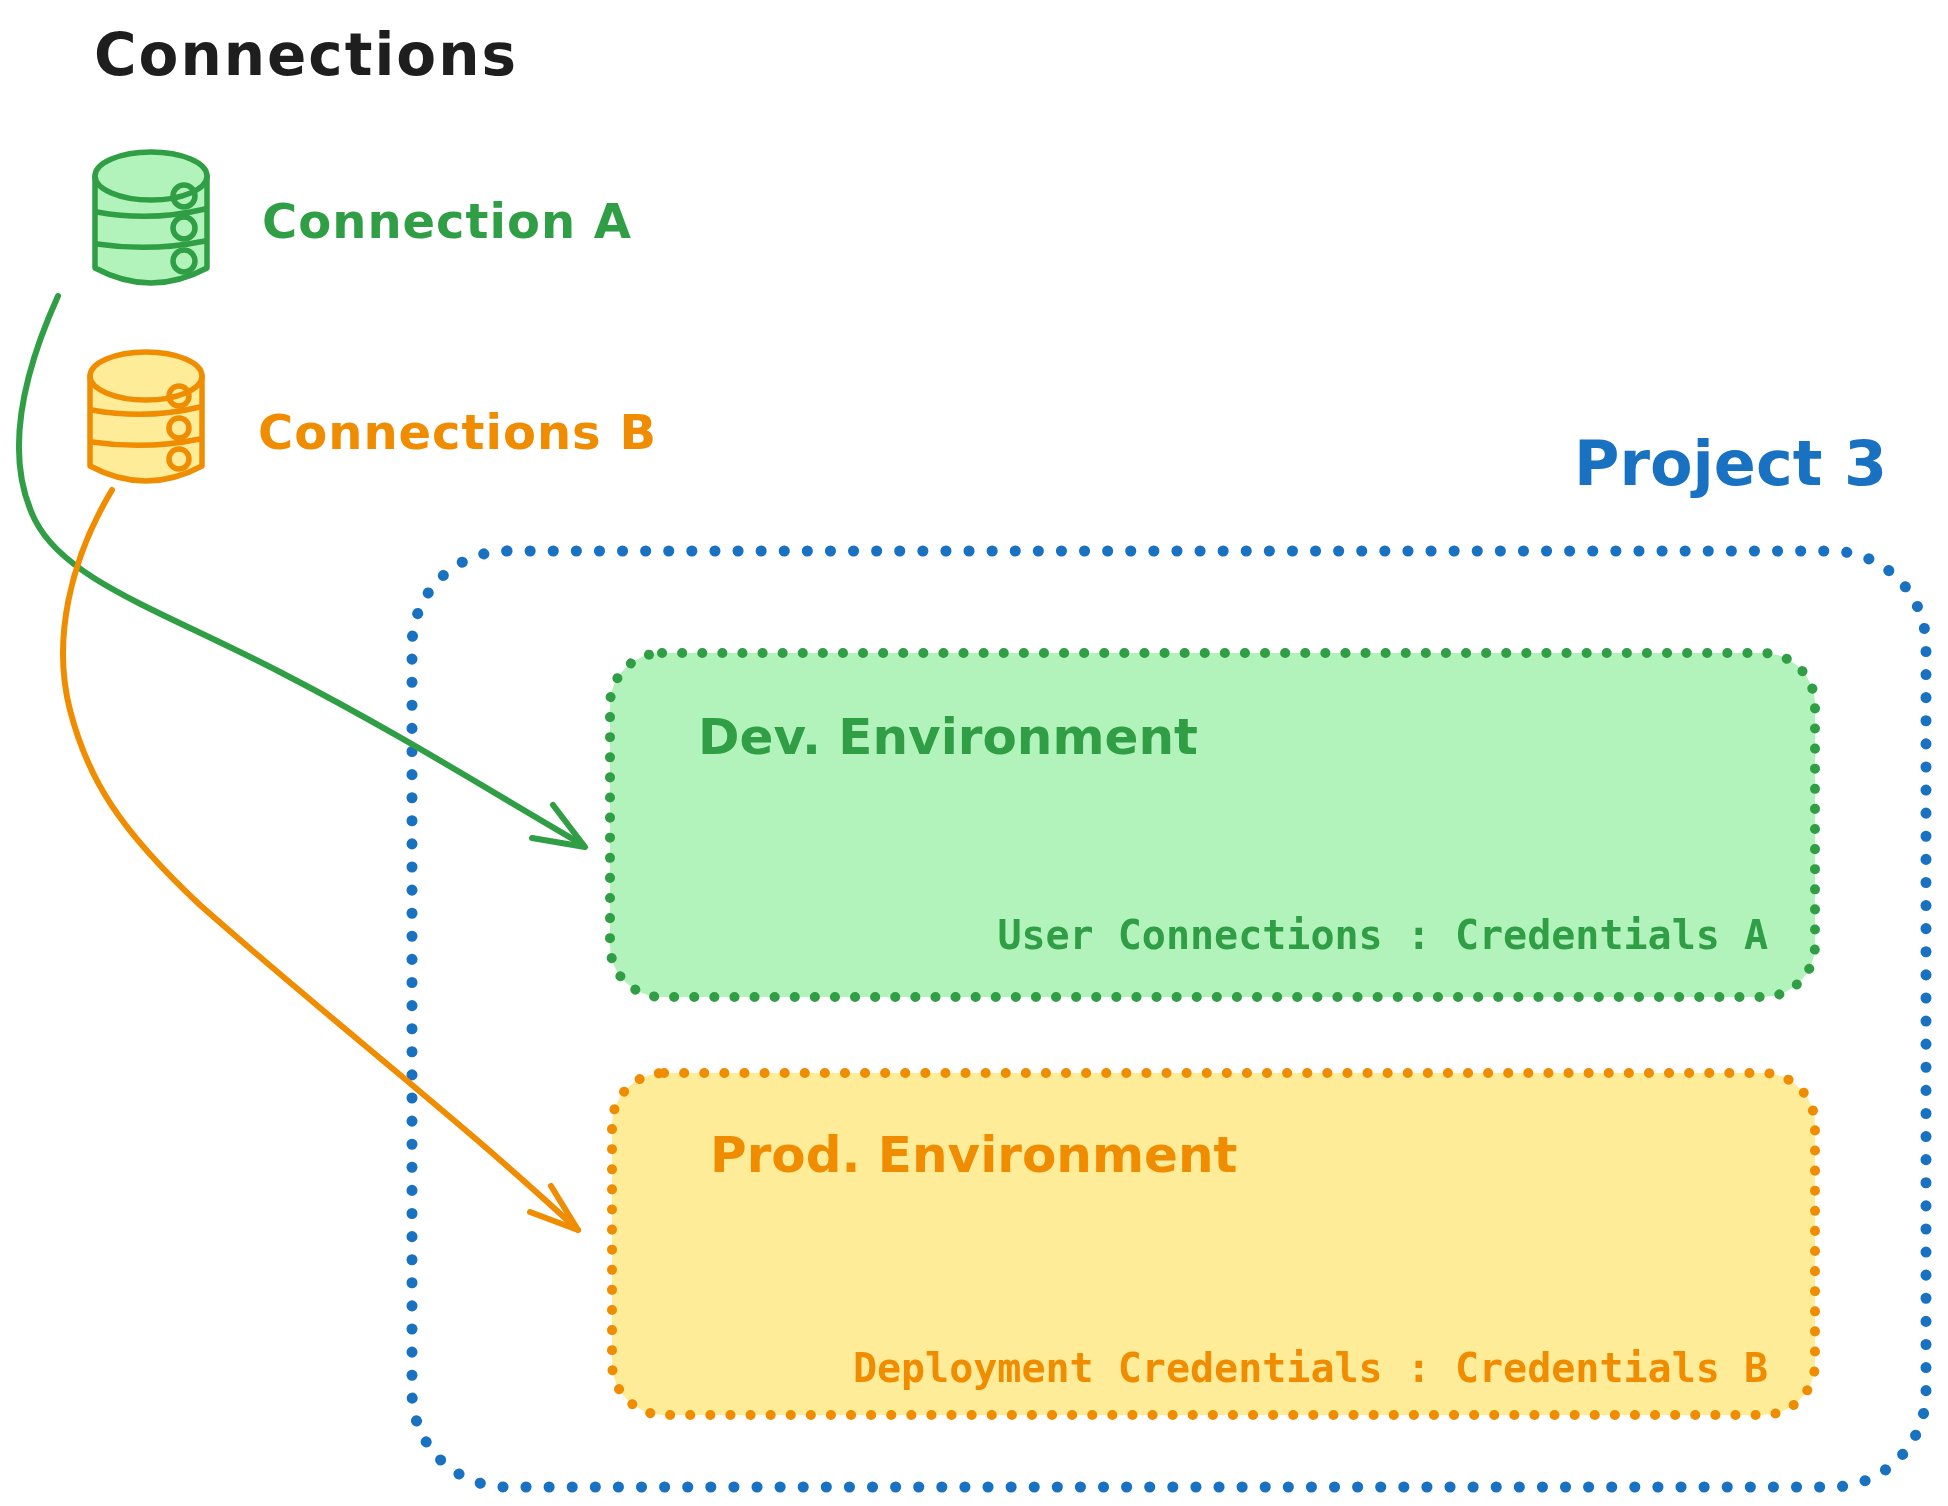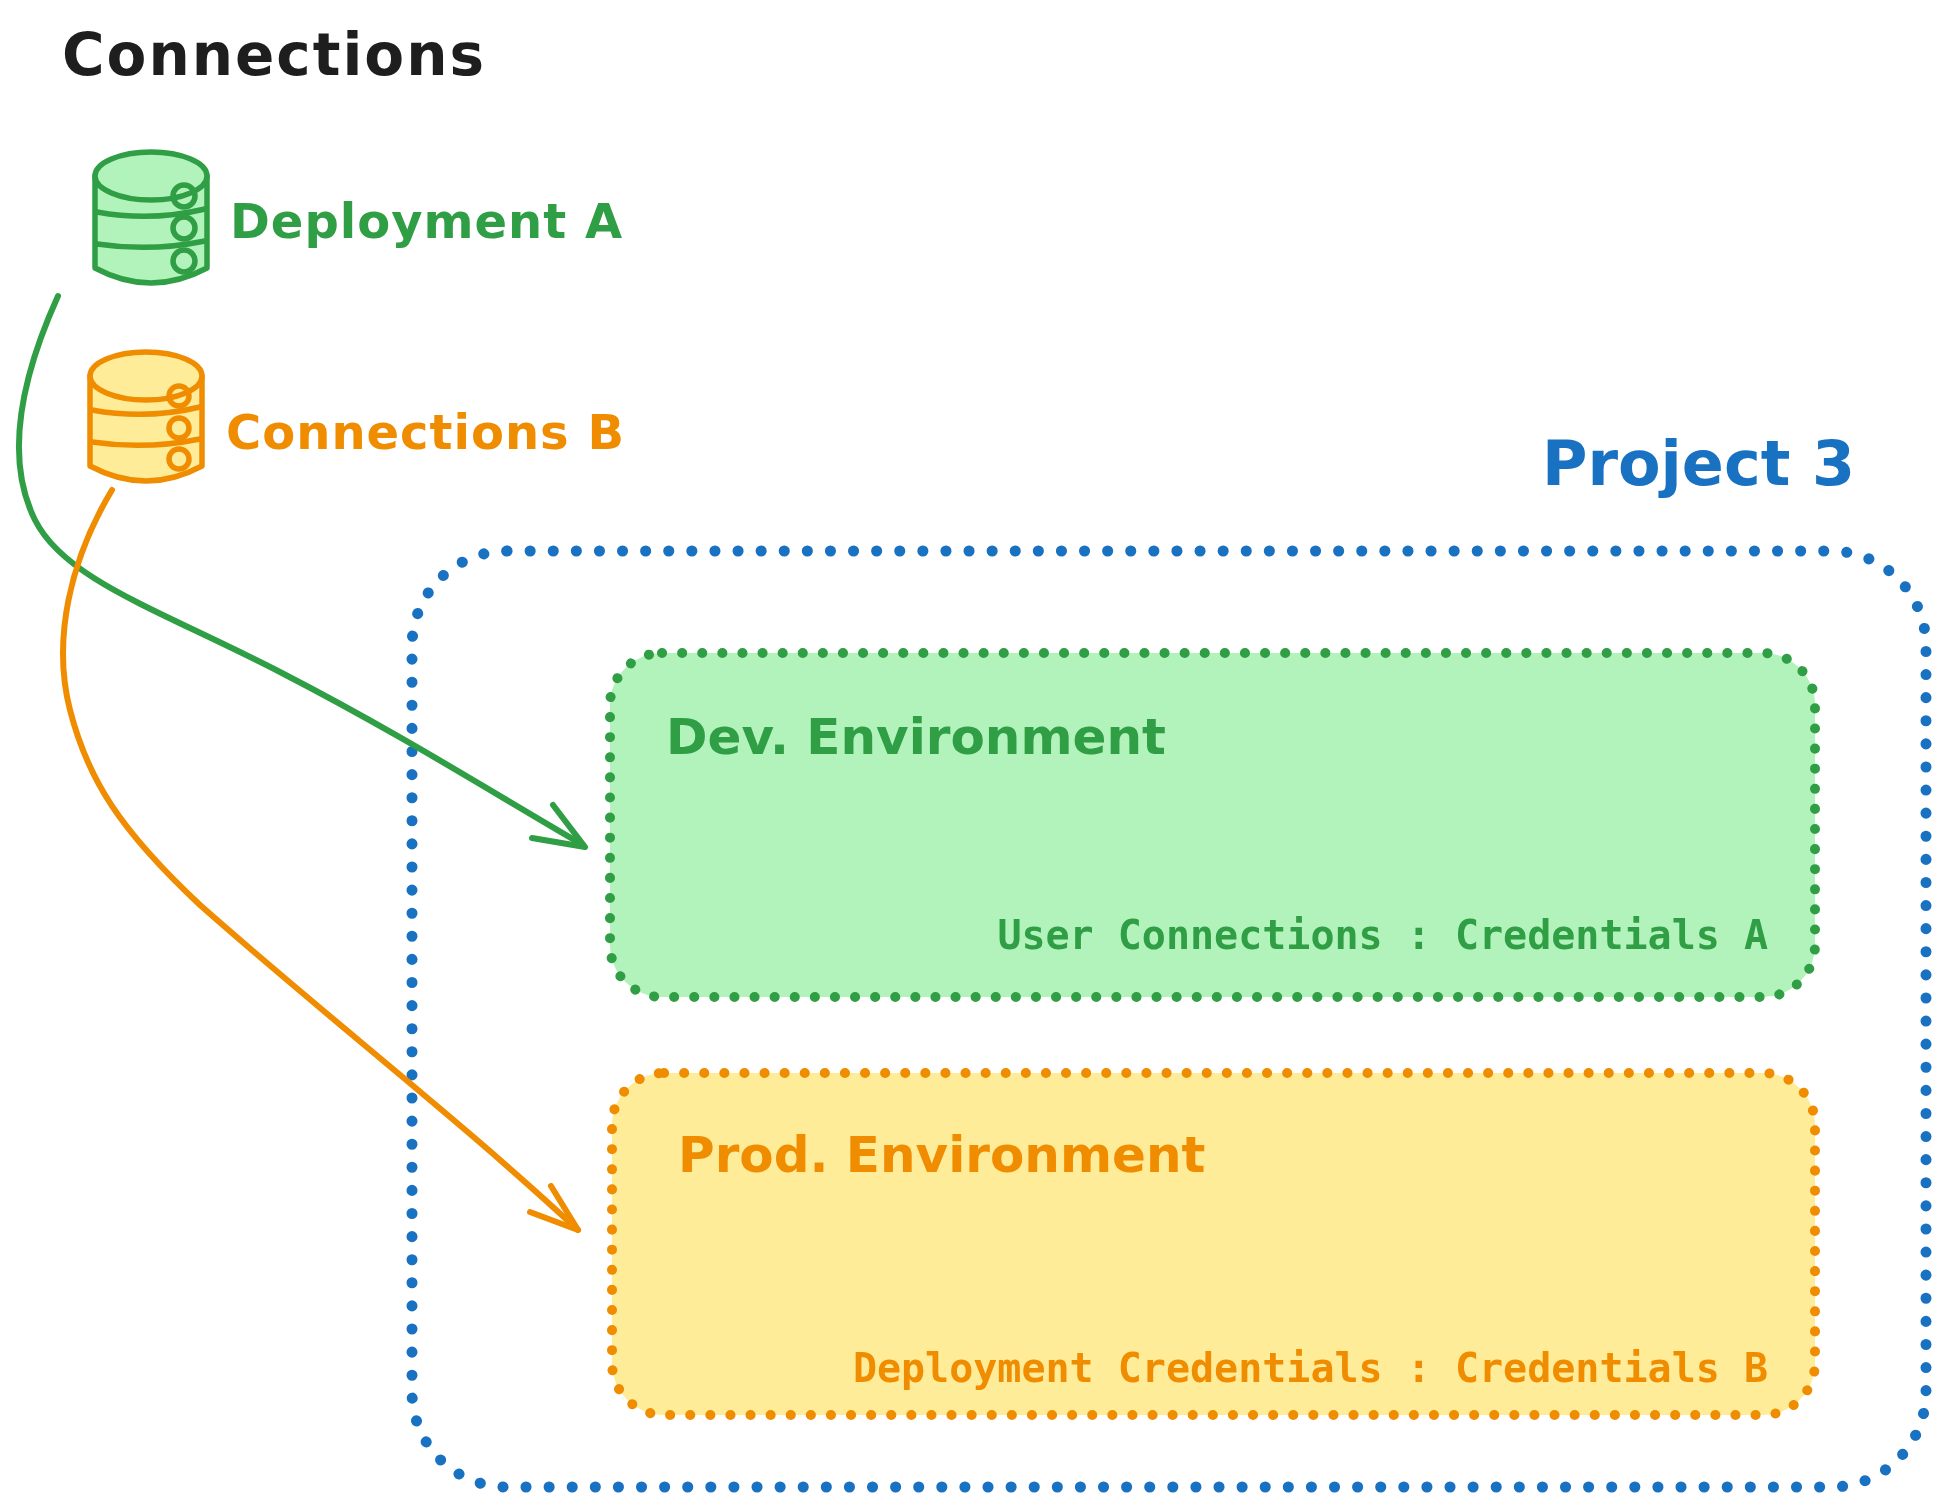--- a/index.html
+++ b/index.html
@@ -5,21 +5,21 @@
   :root{
     --ink:#1e1e1e; --green:#2f9e44; --green_fill:#b2f2bb;
     --orange:#f08c00; --orange_fill:#ffec99; --blue:#1971c2; --background:#ffffff;
   }
   html,body{margin:0;padding:0;background:var(--background);}
   .canvas{
     position:relative; width:1948px; height:1506px; background:var(--background);
     overflow:hidden; font-family:"DejaVu Sans", sans-serif;
   }
   .layer{position:absolute;left:0;top:0;}
-  .txt{position:absolute; white-space:nowrap; line-height:1;}
+  .txt{position:absolute; white-space:nowrap; line-height:1;margin-left:32px;}
   .hand{font-family:"DejaVu Sans", sans-serif; font-weight:700;}
   .mono{font-family:"DejaVu Sans Mono","Liberation Mono",monospace; font-weight:700;}
 
   .title-connections{left:62px; top:26px; font-size:58px; letter-spacing:2px; color:var(--ink);}
   .label-conn-a{left:230px; top:197px; font-size:48px; letter-spacing:1px; color:var(--green);}
   .label-conn-b{left:226px; top:408px; font-size:48px; letter-spacing:1px; color:var(--orange);}
   .title-project{left:1542px; top:433px; font-size:62px; color:var(--blue);}
   .title-dev{left:666px; top:712px; font-size:50px; color:var(--green);}
   .title-prod{left:678px; top:1130px; font-size:50px; color:var(--orange);}
   .creds-dev{right:180px; top:915px; font-size:40px; color:var(--green);}
@@ -71,21 +71,21 @@
     </g>
 
     <g class="stroke-orange nofill" stroke-width="6" stroke-linecap="round" stroke-linejoin="round">
       <path d="M112,490 C70,560 52,640 70,710 C88,780 120,830 200,905 C330,1020 460,1120 578,1230"></path>
       <polyline points="551,1186 578,1230 530,1212"></polyline>
     </g>
   </svg>
 
   <div class="txt hand title-connections">Connections</div>
 
-  <div class="txt hand label-conn-a">Deployment A</div>
+  <div class="txt hand label-conn-a">Connection A</div>
 
   <div class="txt hand label-conn-b">Connections B</div>
 
   <div class="txt hand title-project">Project 3</div>
 
   <div class="txt hand title-dev">Dev. Environment</div>
 
   <div class="txt mono creds-dev">User Connections : Credentials A</div>
 
   <div class="txt hand title-prod">Prod. Environment</div>

